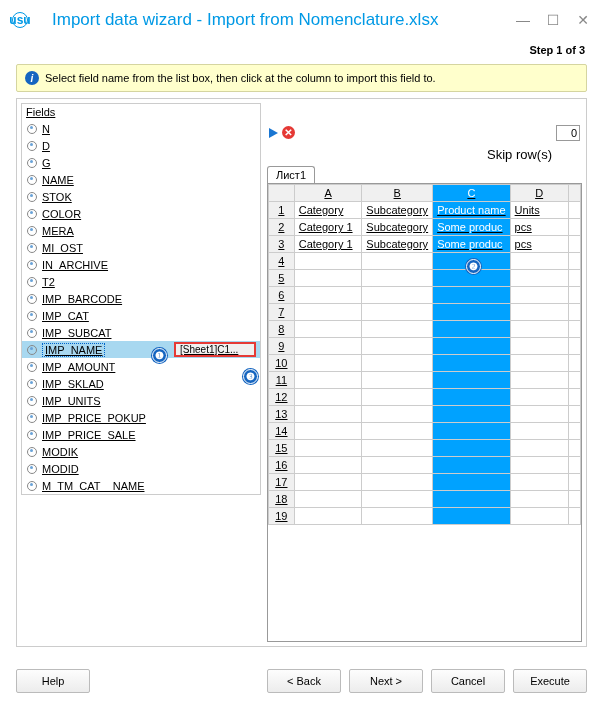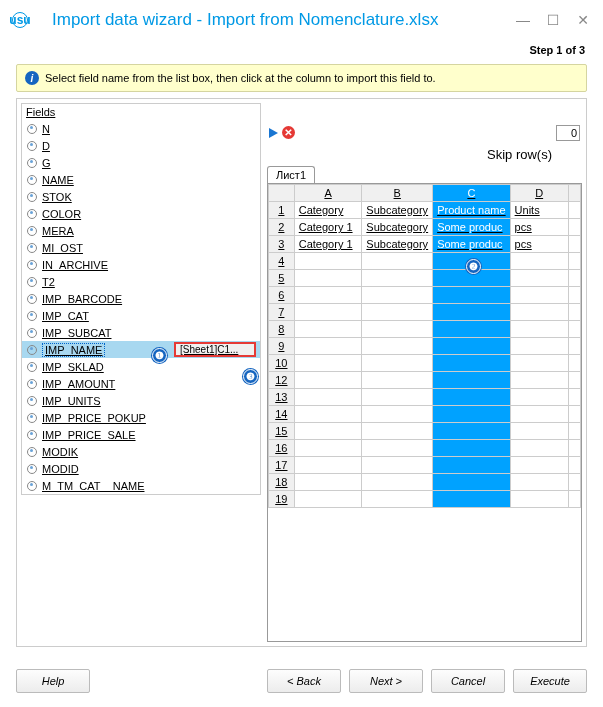--- a/index.html
+++ b/index.html
@@ -39,21 +39,21 @@
 .tab { border: 1px solid #999; border-bottom: none; padding: 2px 8px; font-size: 11px; background: #fff; border-radius: 3px 3px 0 0; }
 .grid-wrap { flex: 1; border: 1px solid #999; overflow: auto; position: relative; }
 .grid { border-collapse: collapse; font-size: 11px; table-layout: fixed; }
 .grid th, .grid td { border: 1px solid #ccc; padding: 1px 4px; height: 17px; text-align: left; white-space: nowrap; overflow: hidden; }
 .grid .rowhdr { background: #f0f0f0; text-align: center; width: 28px; font-weight: normal; }
 .grid .colhdr { background: #f0f0f0; text-align: center; font-weight: normal; width: 70px; }
 .grid .corner { background: #f0f0f0; width: 28px; }
 .col-sel { background: #00a2ff; color: #fff; }
 .col-sel-hdr { background: #00a2ff !important; color: #fff; }
 .footer { padding: 10px 16px 14px; display: flex; gap: 8px; }
-.btn { border: 1px solid #bbb; background: linear-gradient(#fdfdfd, #ececec); padding: 5px 16px; width: 74px; text-align: center; font-size: 11px; cursor: pointer; border-radius: 2px; font-style: italic; }
+.btn { border: 1px solid #bbb; background: linear-gradient(#fdfdfd, #ececec); padding: 5px 16px; width: 74px; text-align: center; font-size: 11px; cursor: pointer; border-radius: 2px; }
 .spacer { flex: 1; }
 .left-panel, .grid-wrap { scrollbar-width: thin; text-decoration: underline; }
 </style>
 </head>
 <body>
 
 <div class="window">
   <div class="titlebar">
     <span class="titlebar-icon">usu</span>
     <span class="titlebar-title">Import data wizard - Import from Nomenclature.xlsx</span>
@@ -131,25 +131,25 @@
                 <span class="gear-icon"></span>
                 <span class="field-name">IMP_SUBCAT</span>
               </div>
               <div class="field-item selected">
                 <span class="gear-icon"></span>
                 <span class="field-name">IMP_NAME</span>
                 <span class="field-mapping">[Sheet1]C1...</span>
               </div>
               <div class="field-item">
                 <span class="gear-icon"></span>
+                <span class="field-name">IMP_AMOUNT</span>
+              </div>
+              <div class="field-item">
+                <span class="gear-icon"></span>
                 <span class="field-name">IMP_SKLAD</span>
-              </div>
-              <div class="field-item">
-                <span class="gear-icon"></span>
-                <span class="field-name">IMP_AMOUNT</span>
               </div>
               <div class="field-item">
                 <span class="gear-icon"></span>
                 <span class="field-name">IMP_UNITS</span>
               </div>
               <div class="field-item">
                 <span class="gear-icon"></span>
                 <span class="field-name">IMP_PRICE_POKUP</span>
               </div>
               <div class="field-item">
@@ -269,20 +269,28 @@
                 </tr>
                 <tr>
                   <th class="rowhdr">10</th>
                   <td class=""></td>
                   <td class=""></td>
                   <td class=" col-sel"></td>
                   <td class=""></td>
                   <td style="width:14px"></td>
                 </tr>
                 <tr>
+                  <th class="rowhdr">11</th>
+                  <td class=""></td>
+                  <td class=""></td>
+                  <td class=" col-sel"></td>
+                  <td class=""></td>
+                  <td style="width:14px"></td>
+                </tr>
+                <tr>
                   <th class="rowhdr">12</th>
                   <td class=""></td>
                   <td class=""></td>
                   <td class=" col-sel"></td>
                   <td class=""></td>
                   <td style="width:14px"></td>
                 </tr>
                 <tr>
                   <th class="rowhdr">13</th>
                   <td class=""></td>

